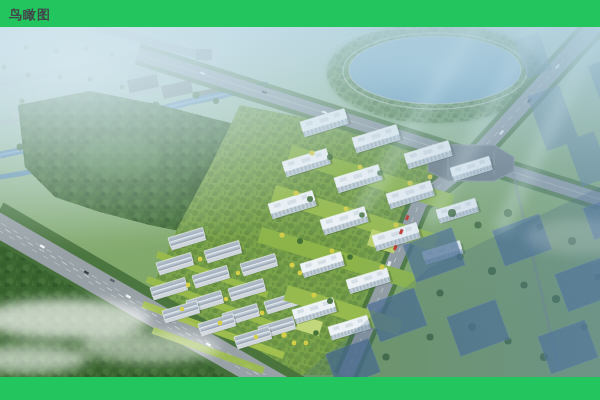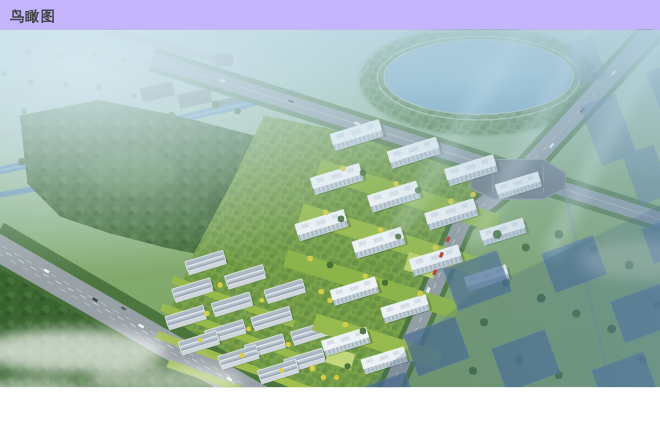--- a/index.html
+++ b/index.html
@@ -1,16 +1,16 @@
 <!DOCTYPE html>
 <html><head>
 <meta charset="utf-8">
 <style>
   html,body{margin:0;padding:0;}
-  .page{width:600px;height:352px;position:relative;background:#c4b5fd;overflow:hidden;
+  .page{width:600px;height:400px;position:relative;background:#22c55e;overflow:hidden;
         font-family:"Liberation Sans",sans-serif;text-decoration:underline;}
   .caption{position:absolute;left:9px;top:6px;font-size:13px;font-weight:600;
            color:#43474b;letter-spacing:1px;}
   .render{position:absolute;left:0;top:27px;width:600px;height:350px;}
   .render svg{display:block;width:100%;height:100%;}
 </style>
 </head>
 <body>
 
 <div class="page">

